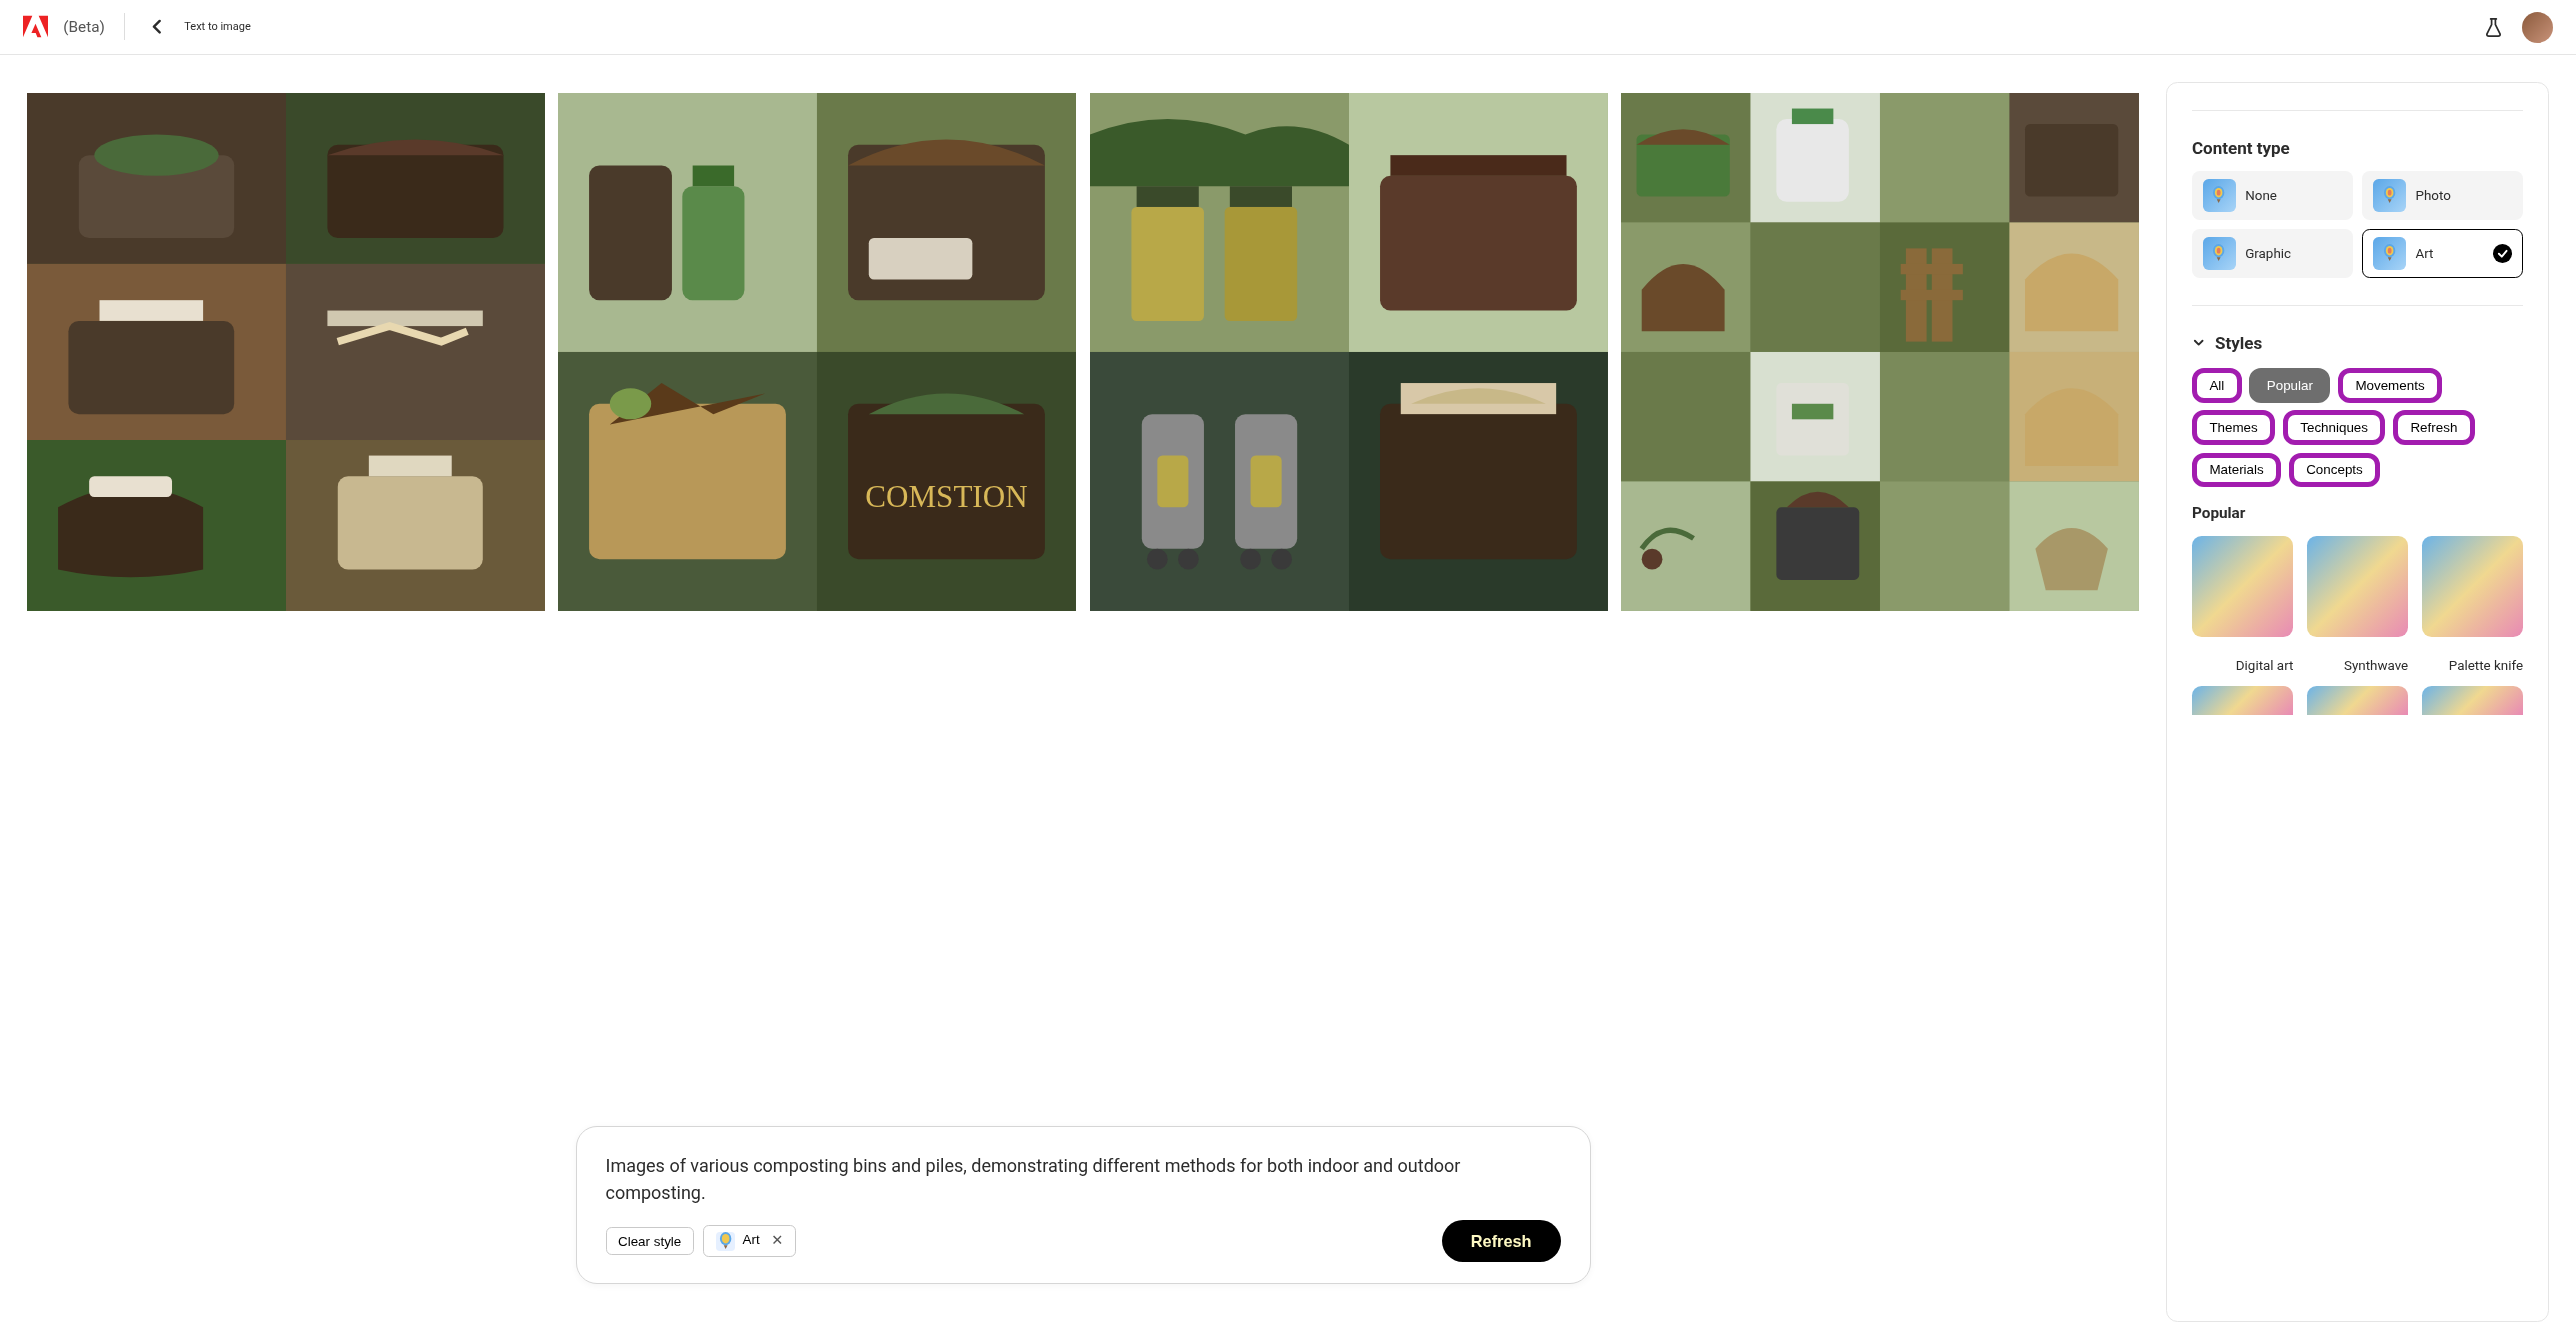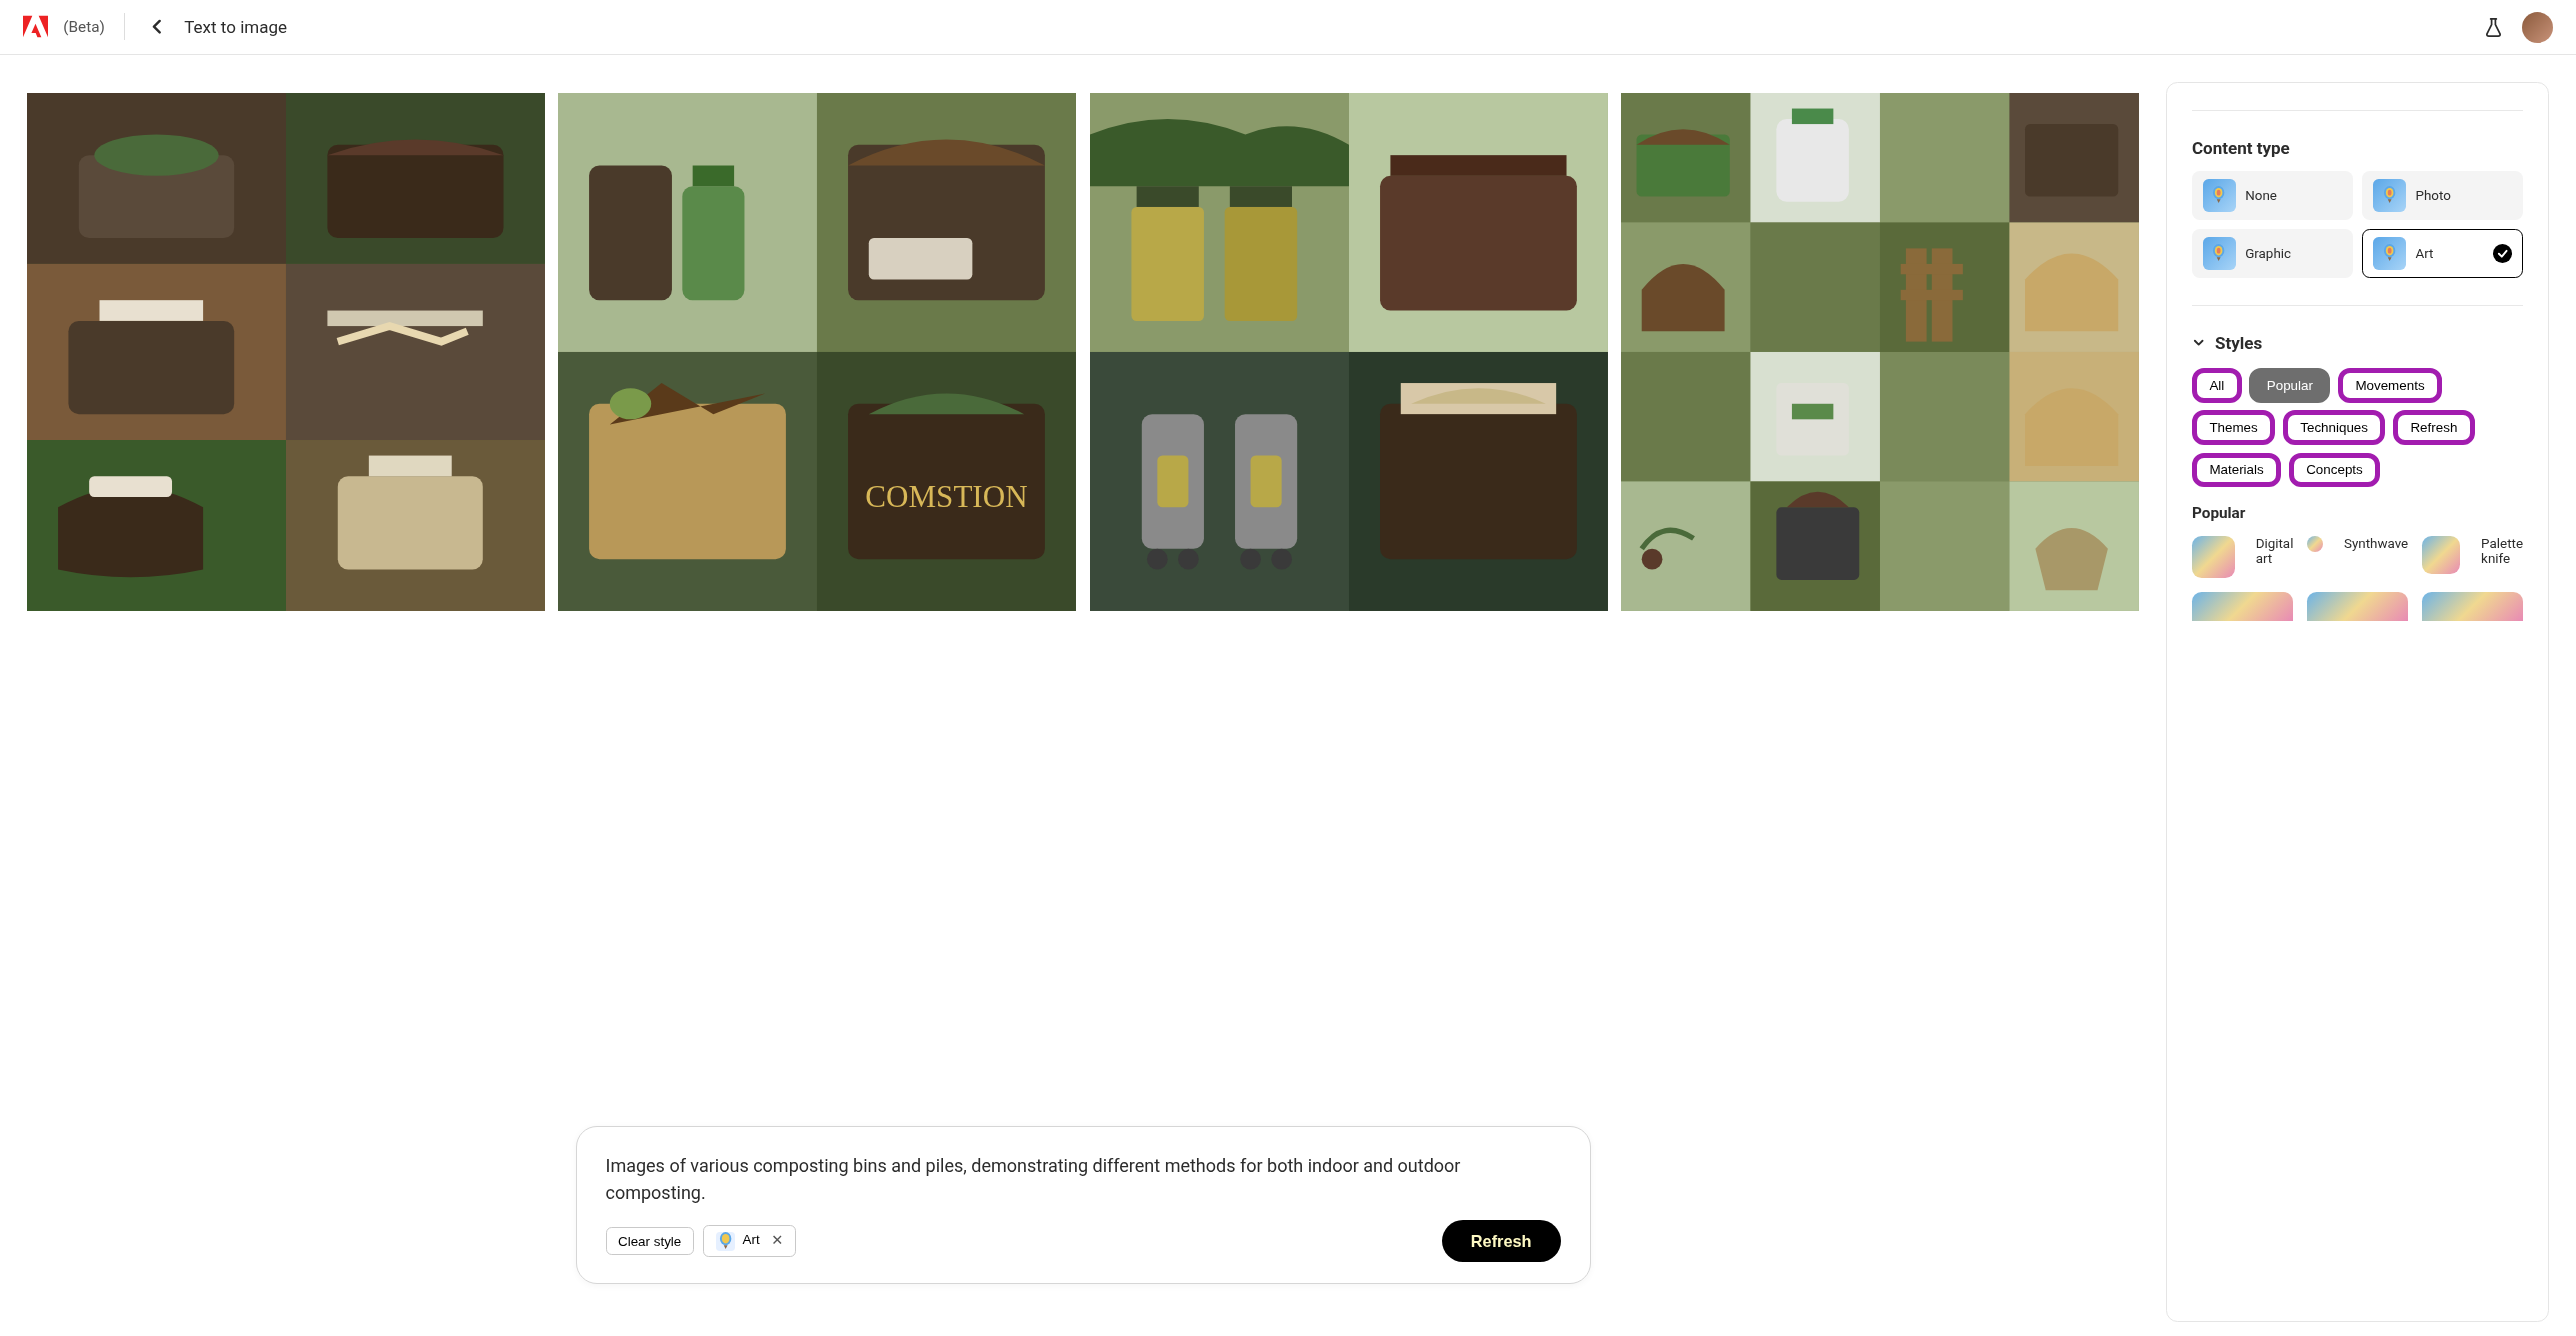--- a/index.html
+++ b/index.html
@@ -4,21 +4,21 @@
 <style>
 * { box-sizing: border-box; margin: 0; padding: 0; }
 body { font-family: -apple-system, BlinkMacSystemFont, "Segoe UI", Roboto, sans-serif; background: #fff; color: #2c2c2c; }
 
 .header { display: flex; align-items: center; justify-content: space-between; padding: 11.5px 23px; border-bottom: 1px solid #e5e5e5; }
 .header-left { display: flex; align-items: center; gap: 15.3px; justify-content: center; }
 .adobe-logo { width: 25px; height: 23px; }
 .beta-label { font-size: 15.3px; color: #555; }
 .divider-v { width: 1px; height: 27px; background: #ddd; margin: 0 3.8px; }
 .back-btn { background: none; border: none; cursor: pointer; padding: 7.7px; display: flex; align-items: center; }
-.page-title { font-size: 17px; font-weight: 400; color: #2c2c2c; }
+.page-title { font-size: 11px; font-weight: 400; color: #2c2c2c; }
 .header-right { display: flex; align-items: center; gap: 19px; }
 .beaker-icon { width: 19px; height: 21px; }
 .avatar { width: 31px; height: 31px; border-radius: 50%; background: linear-gradient(135deg,#8b5a3c,#c9937a); }
 
 .main { display: flex; padding: 0; }
 .canvas-area { flex: 1; padding: 38px 27px 38px 27px; display: flex; flex-direction: column; }
 .image-grid { display: flex; gap: 13.4px; margin-bottom: 38px; }
 .gen-image { flex: 1; aspect-ratio: 1/1; border-radius: 0; overflow: hidden; }
 .gen-image svg { width: 100%; height: 100%; display: block; }
 
@@ -46,21 +46,21 @@
 .ct-item .lbl { font-size: 13.4px; flex: 1; }
 .ct-check { width: 19px; height: 19px; border-radius: 50%; background: #000; display: none; align-items: center; justify-content: center; }
 .ct-item.selected .ct-check { display: flex; }
 
 .styles-header { display: flex; align-items: center; gap: 9.6px; cursor: pointer; margin-bottom: 15.3px; }
 .pill-row { display: flex; flex-wrap: wrap; gap: 7.7px; margin-bottom: 17px; }
 .pill { padding: 4.8px 12.4px; border: 5px solid #a21caf; border-radius: 12px; font-size: 13.4px; cursor: pointer; background: #fff; }
 .pill.active { background: #6e6e6e; color: #fff; border-color: #6e6e6e; }
 
 .style-grid { display: grid; grid-template-columns: repeat(3,1fr); gap: 13.4px; }
-.style-item { display: flex; flex-direction: row; align-items: flex-start; gap: 21px; cursor: pointer; }
+.style-item { display: flex; flex-direction: column; align-items: flex-end; gap: 21px; cursor: pointer; }
 .style-thumb { width: 100%; aspect-ratio: 1/1; border-radius: 9.6px; background: linear-gradient(135deg,#6bb3e8,#f0d890,#e88ab5); }
 .style-item .slabel { font-size: 13.4px; }
 .style-grid.row2 .style-thumb { height: 29px; aspect-ratio: auto; border-radius: 9.6px 9.6px 0 0; }
 
 .balloon { width: 15.3px; height: 19px; }
 </style>
 </head>
 <body>
 
 <div class="header">

